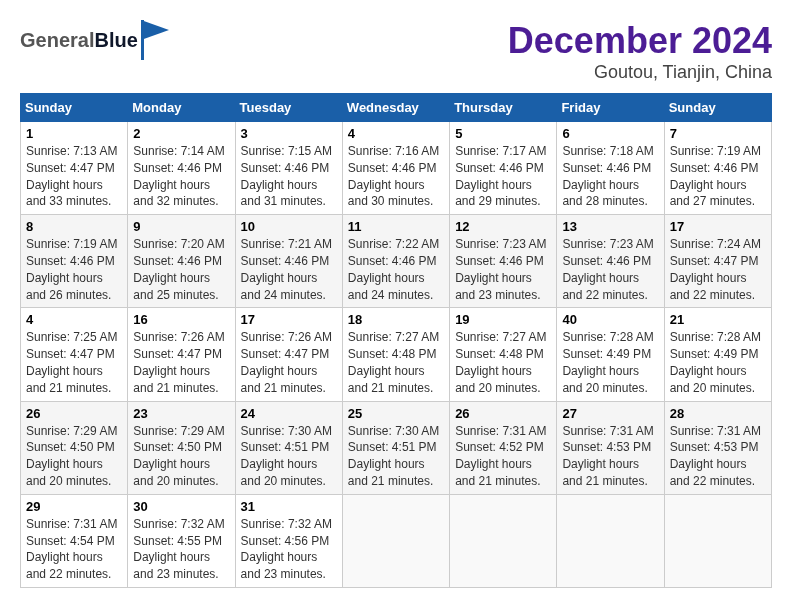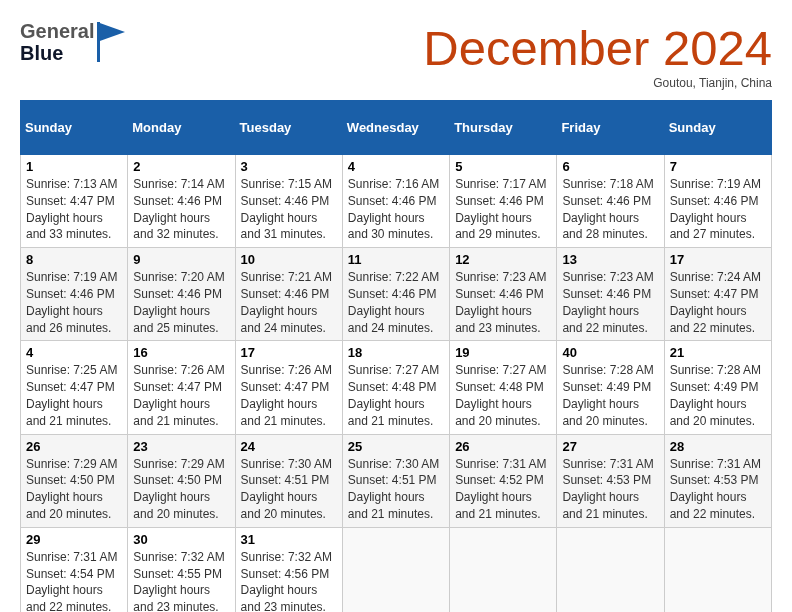--- a/index.html
+++ b/index.html
@@ -13,37 +13,37 @@
     .header {
       display: flex;
       justify-content: space-between;
       align-items: flex-start;
       margin-bottom: 10px;
     }
     .title-block {
       text-align: right;
     }
     .month-title {
-      font-size: 49px;
-      font-weight: normal;
-      color: #c2410c;
+      font-size: 36px;
+      font-weight: bold;
+      color: #4c1d95;
     }
     .subtitle {
-      font-size: 12px;
+      font-size: 18px;
       color: #444;
     }
     .calendar {
       width: 100%;
       border-collapse: collapse;
       font-size: 11px;
     }
     .calendar th {
       background: #1a5fa8;
       color: #fff;
-      padding: 19px 4px;
+      padding: 6px 4px;
       text-align: left;
       font-size: 13px;
       border: 1px solid #1a5fa8;
     }
     .calendar td {
       border: 1px solid #ccc;
       vertical-align: top;
       padding: 4px 5px;
       width: calc(100% / 7);
       min-height: 80px;
@@ -71,21 +71,21 @@
       align-items: center;
       gap: 4px;
     }
   </style>
 </head>
 <body>
 
 <div class="header">
   <div class="logo-wrapper">
     <div style="display:flex;align-items:center;gap:3px;">
-      <div style="display:flex;flex-direction:column;line-height:1.1;">
+      <div style="display:flex;flex-direction:row;line-height:1.1;">
         <span style="font-size:20px;font-weight:bold;color:#555;">General</span>
         <span style="font-size:20px;font-weight:bold;color:#0f172a;">Blue</span>
       </div>
       <svg width="30" height="40" viewBox="0 0 30 40">
         <polygon points="0,0 28,10 0,20" fill="#1a5fa8"></polygon>
         <rect x="0" y="0" width="3" height="40" fill="#1a5fa8"></rect>
       </svg>
     </div>
   </div>
   <div class="title-block">

